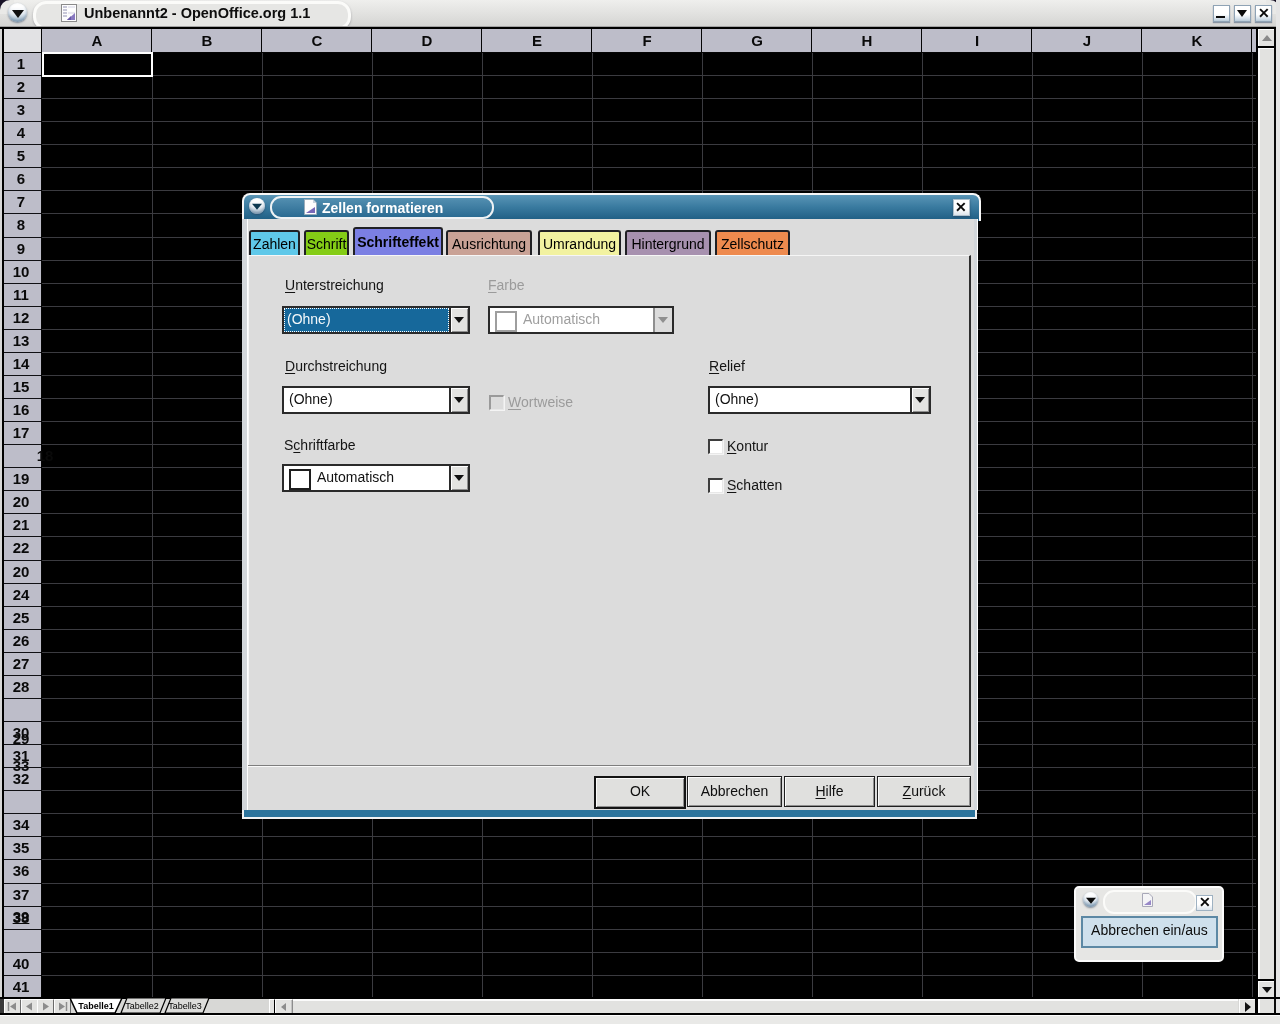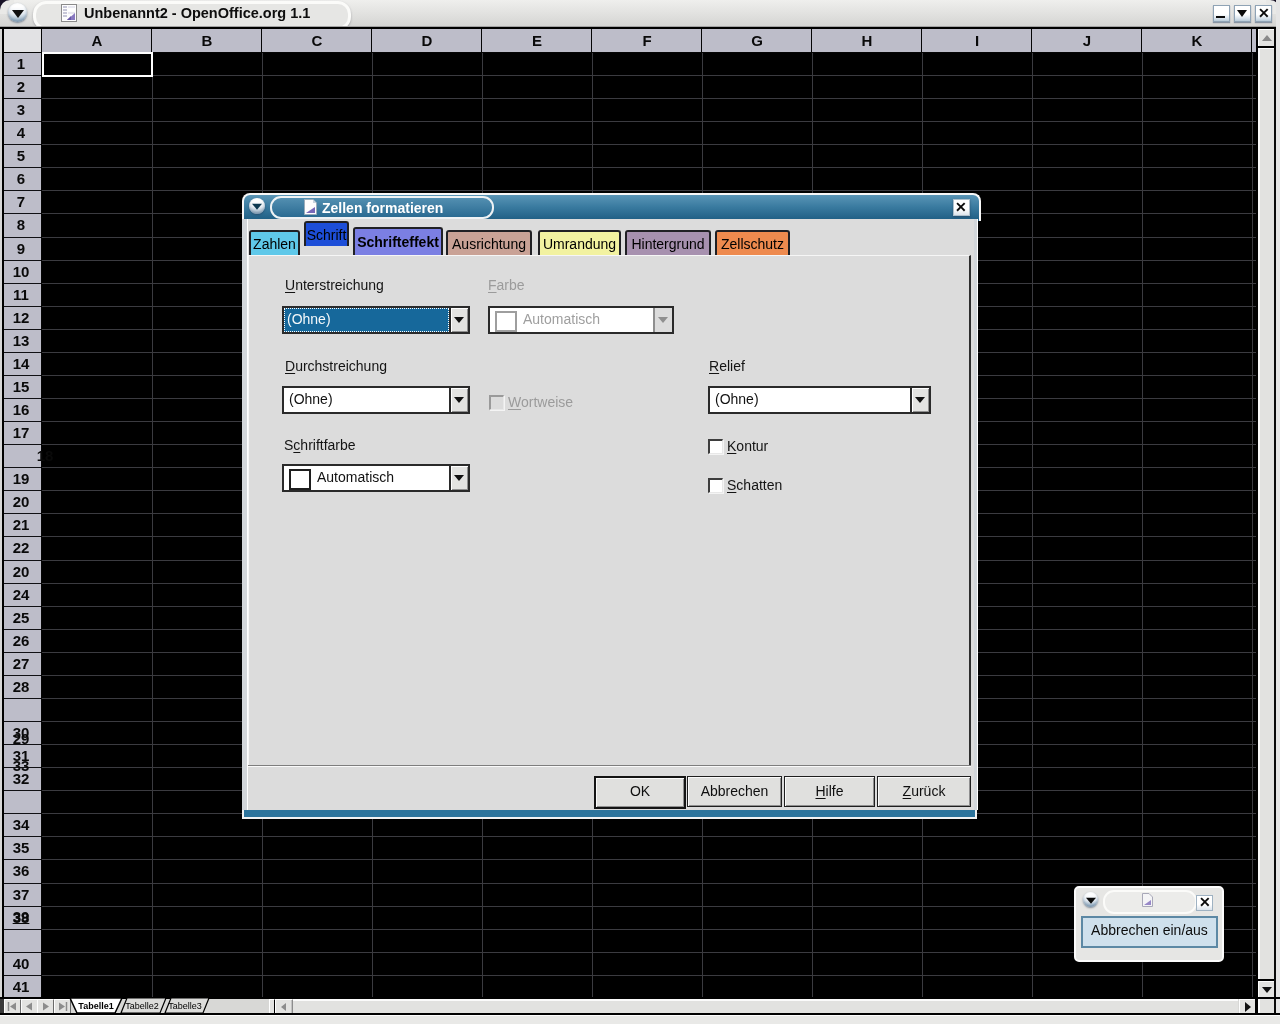--- a/index.html
+++ b/index.html
@@ -387,21 +387,21 @@
 <div id="hsb-right" class="sbbtn abs">
     <div class="arrow" style="left:5px;top:2px;border-top:5px solid transparent;border-bottom:5px solid transparent;border-left:6px solid #111;"></div>
   </div>
 <div id="hsb-gap" class="abs"></div>
 <div id="botline-bot" class="abs"></div>
 <div id="statusstrip" class="abs"></div>
 <div id="dlg" class="abs">
 <div id="dlg-top" class="abs"></div>
 <div id="dlg-body" class="abs">
 <div class="dtab" style="left:2px;top:11px;width:51px;height:25px;background:#5fc8e9;line-height:24px;">Zahlen</div>
-<div class="dtab" style="left:57px;top:2px;width:45px;height:25px;background:#1d4ed8;line-height:24px;">Schrift</div>
+<div class="dtab" style="left:57px;top:11px;width:45px;height:25px;background:#84cc16;line-height:24px;">Schrift</div>
 <div class="dtab" style="left:106px;top:8px;width:90px;height:28px;background:#7b7fe3;font-weight:bold;line-height:27px;">Schrifteffekt</div>
 <div class="dtab" style="left:199px;top:11px;width:86px;height:25px;background:#c9a296;line-height:24px;">Ausrichtung</div>
 <div class="dtab" style="left:291px;top:11px;width:83px;height:25px;background:#f2f2a0;line-height:24px;">Umrandung</div>
 <div class="dtab" style="left:378px;top:11px;width:86px;height:25px;background:#a791af;line-height:24px;">Hintergrund</div>
 <div class="dtab" style="left:468px;top:11px;width:75px;height:25px;background:#ee8a4e;line-height:24px;">Zellschutz</div>
 <div id="dlg-panel" class="abs"></div>
 <div class="dlabel" style="left:38px;top:58px;"><u>U</u>nterstreichung</div>
 <div class="dlabel dis" style="left:241px;top:58px;"><u>F</u>arbe</div>
 <div class="dlabel" style="left:38px;top:139px;"><u>D</u>urchstreichung</div>
 <div class="dlabel" style="left:462px;top:139px;"><u>R</u>elief</div>

